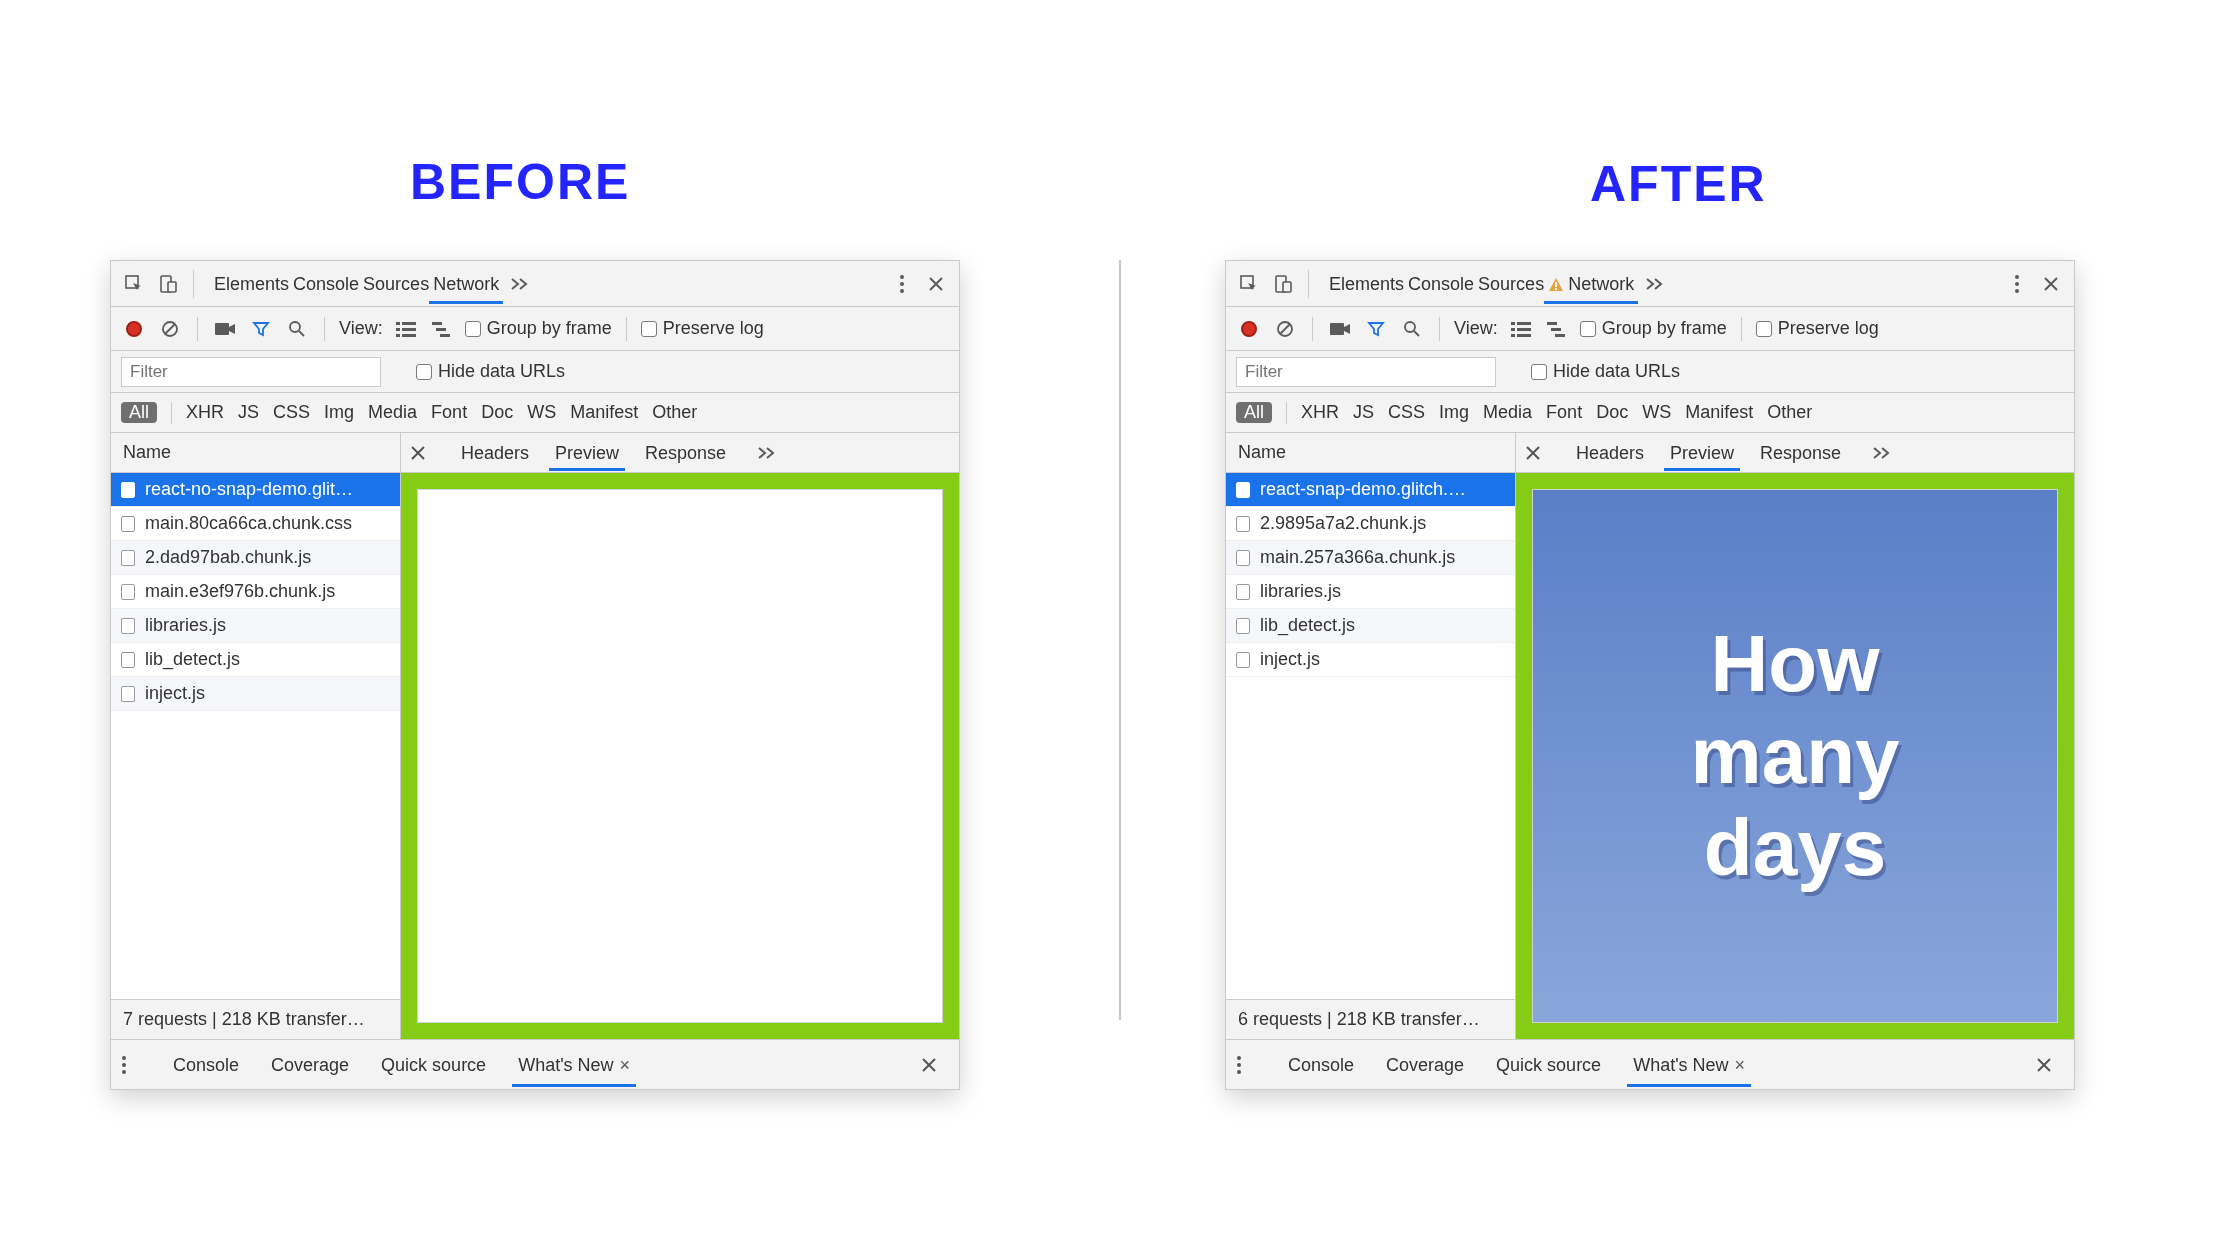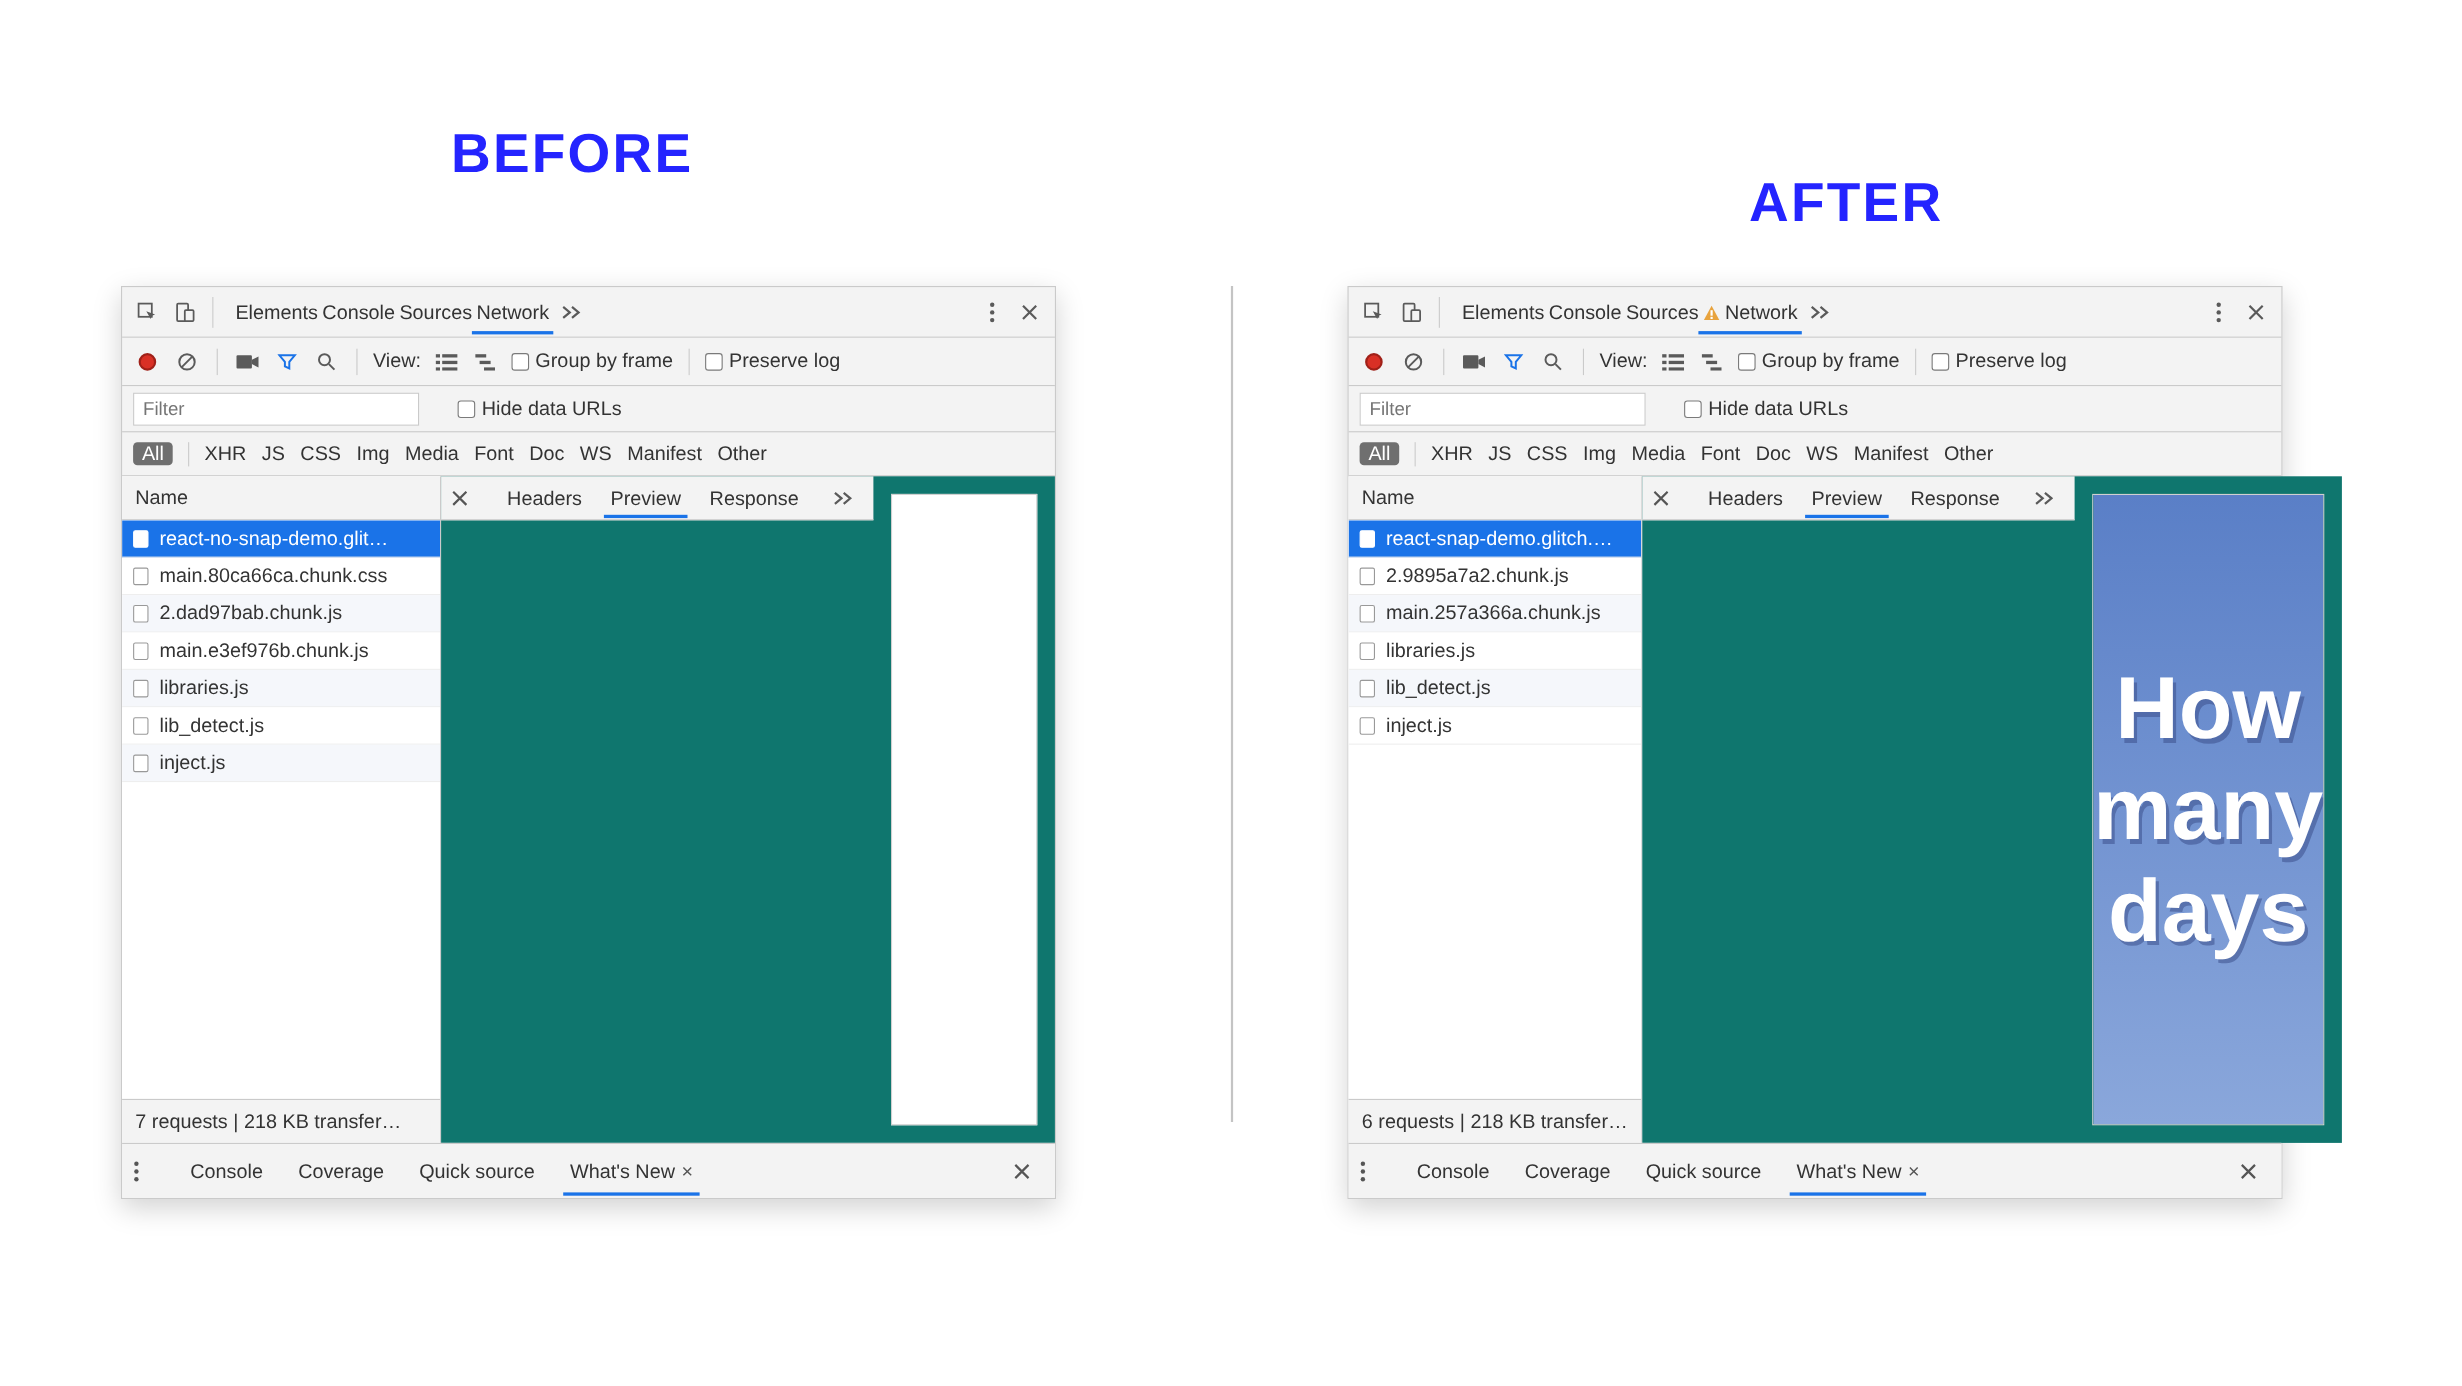--- a/index.html
+++ b/index.html
@@ -12,21 +12,21 @@
     overflow: hidden;
   }
   .heading {
     position: absolute;
     top: 110px;
     font-size: 50px;
     font-weight: 700;
     color: #2424ff;
     letter-spacing: 2px;
   }
-  .heading.before { left: 410px; }
+  .heading.before { left: 410px; margin-top: 43px; }
   .heading.after { left: 1590px; margin-top: 45px; }
   .divider {
     position: absolute;
     left: 1119px;
     top: 260px;
     width: 2px;
     height: 760px;
     background: #c4c4c4;
   }
   .panel {
@@ -124,21 +124,21 @@
   }
   .name-col {
     width: 290px; border-right: 1px solid #cacaca; display:flex; flex-direction:column;
     background:#fff;
   }
   .name-header, .detail-header {
     height: 40px; display:flex; align-items:center; border-bottom:1px solid #cacaca;
     background:#f3f3f3; font-size:18px; color:#333;
   }
   .name-header { padding-left: 12px; }
-  .detail-col { flex:1; display:flex; flex-direction:row; background:#0f766e; }
+  .detail-col { flex:1; display:flex; flex-direction:column; background:#84cc16; }
   .detail-header { gap: 22px; padding: 0 10px; }
   .dh-close { width:26px; text-align:center; cursor:pointer; color:#555; }
   .dh-tab { padding: 8px 2px 6px; color:#333; position:relative; cursor:pointer; }
   .dh-tab.active::after {
     content:""; position:absolute; left:-4px; right:-4px; bottom:-1px; height:3px; background:#1a73e8;
   }
   .dh-more { color:#333; cursor:pointer; padding:6px 8px; }
 
   .name-list { flex:1; overflow:auto; background:#fff; }
   .row {

